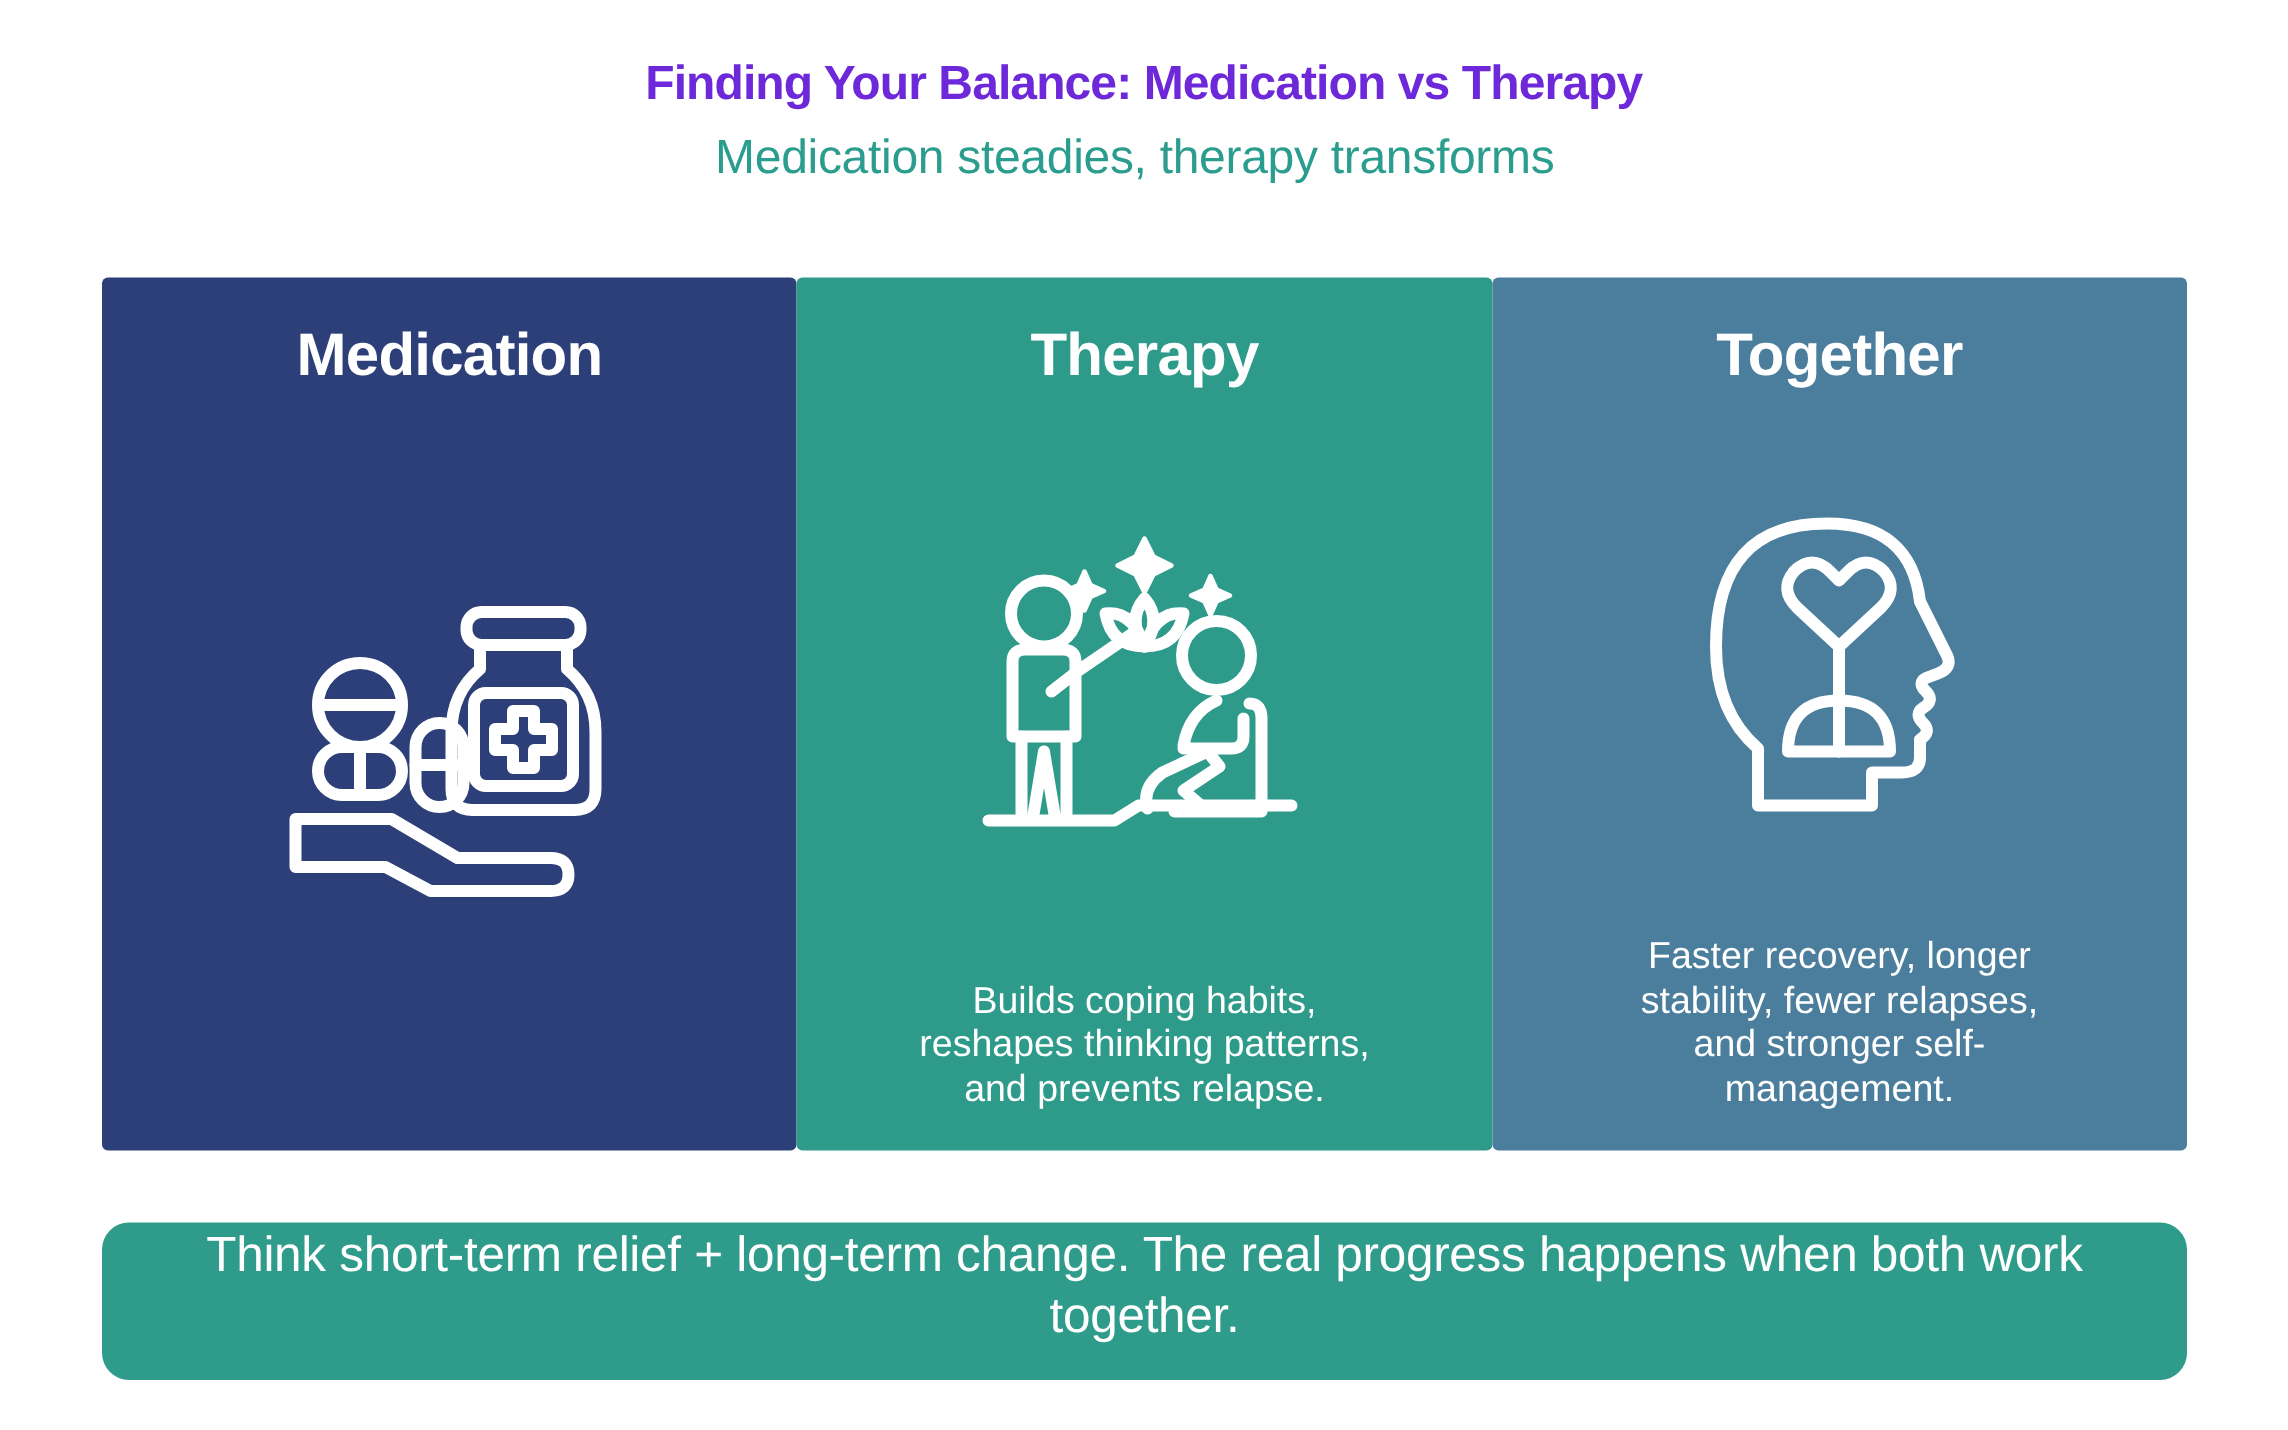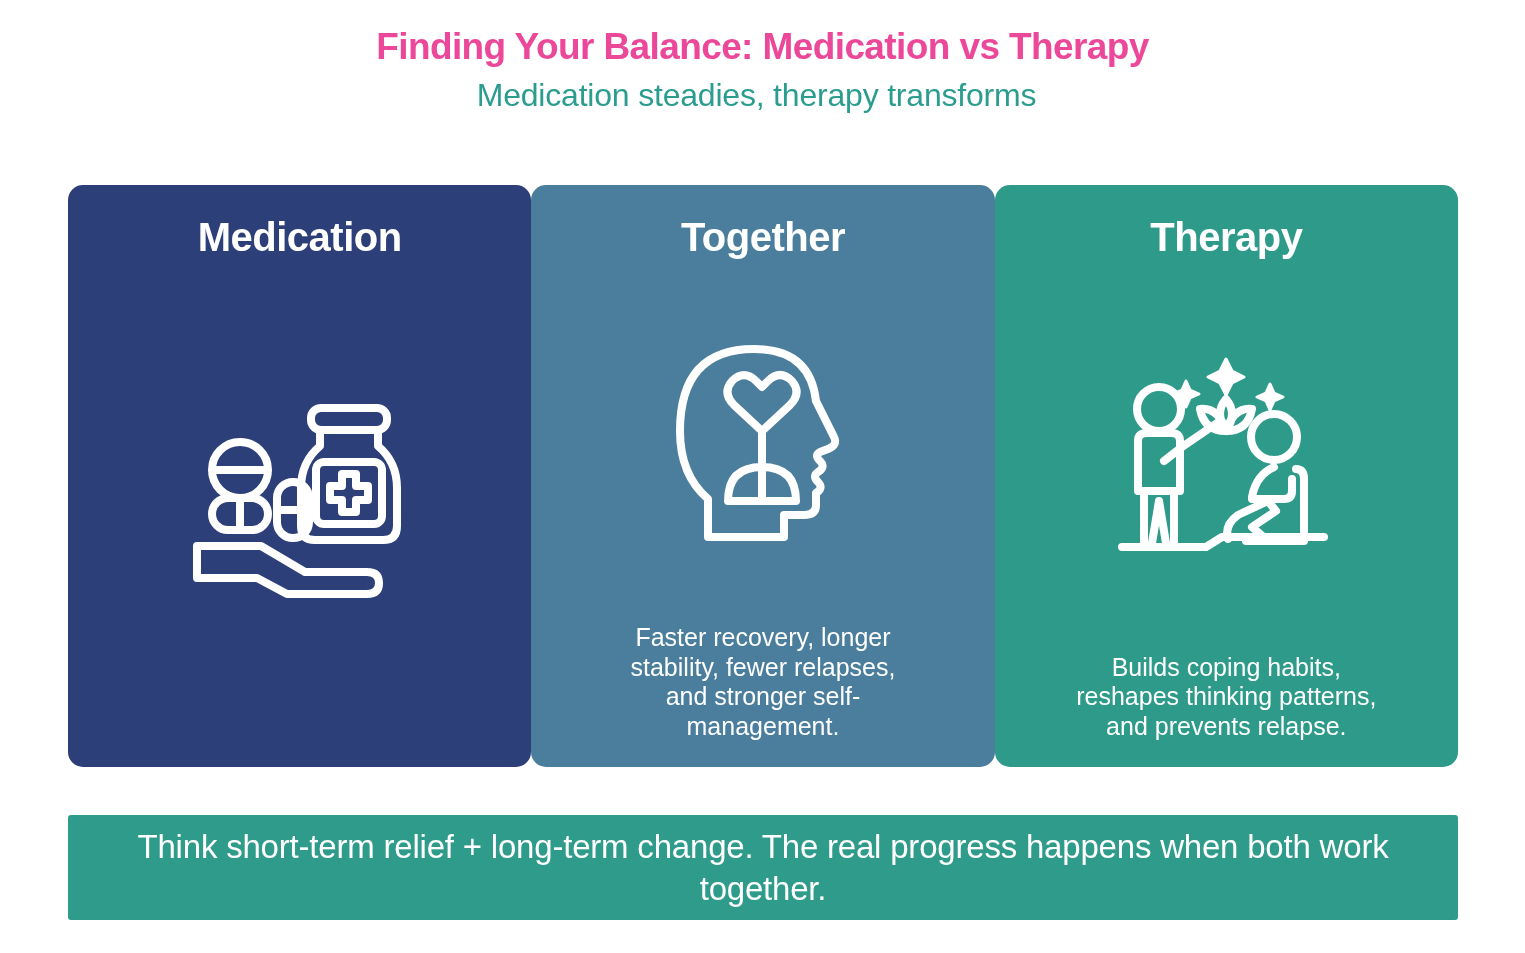--- a/index.html
+++ b/index.html
@@ -19,26 +19,26 @@
     height: 953px;
     box-sizing: border-box;
   }
 
   
   .header {
     padding-top: 26px;
     text-align: center;
   }
   .title {
-    font-size: 37px;
+    font-size: 32px;
     font-weight: bold;
-    color: #ec4899;
+    color: #6d28d9;
     letter-spacing: -0.6px;
     line-height: 1.12;
-    margin: 0;
+    margin: 12px;
   }
   .subtitle {
     font-size: 32px;
     font-weight: normal;
     color: #2a9d8f;
     margin: 10px 12px 0 0;
     line-height: 1.15;
     letter-spacing: -0.2px;
   }
 
@@ -48,21 +48,21 @@
     left: 68px;
     top: 185px;
     width: 1390px;
     height: 582px;
     display: flex;
     justify-content: space-between;
     align-items: stretch;
   }
   .card {
     width: 524px;
-    border-radius: 15px;
+    border-radius: 4px;
     display: flex;
     flex-direction: column;
     align-items: center;
     box-sizing: border-box;
     padding: 22px 18px 26px 18px;
     color: #ffffff;
   }
   .card-medication { background: #2d3f78; }
   .card-therapy    { background: #2e9b8a; }
   .card-together   { background: #4a7e9c; }
@@ -97,23 +97,23 @@
   .card-therapy .card-desc  { max-width: 330px; }
 
   
   .footer {
     position: absolute;
     left: 68px;
     top: 815px;
     width: 1390px;
     height: 105px;
     background: #2f9b8a;
-    border-radius: 3px;
-    display: flex;
-    align-items: center;
+    border-radius: 18px;
+    display: flex;
+    align-items: flex-start;
     justify-content: center;
     box-sizing: border-box;
     padding: 0 40px;
   }
   .footer-text {
     color: #ffffff;
     font-size: 33px;
     line-height: 1.25;
     text-align: center;
     letter-spacing: -0.2px;
@@ -149,20 +149,60 @@
 
           <rect x="27" y="98" width="56" height="32" rx="16"></rect>
           <line x1="55" y1="98" x2="55" y2="130"></line>
 
           <rect x="92" y="82" width="32" height="56" rx="16"></rect>
           <line x1="92" y1="110" x2="124" y2="110"></line>
 
           <path d="M12 146 L12 178 L72 178 L102 194 L182 194 Q194 194 194 183 Q194 172 182 172 L120 172 L76 146 Z"></path>
         </svg>
       </div>
+    </div>
+
+    <div class="card card-therapy">
+      <div class="card-title">Therapy</div>
+      <div class="card-icon">
+        <svg width="220" height="210" viewBox="0 0 220 210" fill="none" stroke="#ffffff" stroke-width="8" stroke-linecap="round" stroke-linejoin="round">
+
+          <path d="M110 8 L116 20 L128 26 L116 32 L110 44 L104 32 L92 26 L104 20 Z" fill="#ffffff" stroke-width="3"></path>
+
+          <path d="M70 30 L74 39 L83 43 L74 47 L70 56 L66 47 L57 43 L66 39 Z" fill="#ffffff" stroke-width="3"></path>
+
+          <path d="M154 33 L158 42 L167 46 L158 50 L154 59 L150 50 L141 46 L150 42 Z" fill="#ffffff" stroke-width="3"></path>
+
+          <path d="M110 48 Q122 62 110 80 Q98 62 110 48 Z"></path>
+
+          <path d="M110 80 Q88 80 84 58 Q102 56 110 80 Z"></path>
+
+          <path d="M110 80 Q132 80 136 58 Q118 56 110 80 Z"></path>
+
+          <circle cx="43" cy="58" r="22"></circle>
+
+          <path d="M22 90 Q22 82 31 82 L55 82 Q64 82 64 90 L64 140 L22 140 Z"></path>
+
+          <path d="M48 110 L66 96 L104 70"></path>
+
+          <path d="M28 140 L28 192 M58 140 L58 192 M43 150 L36 192 M43 150 L50 192"></path>
+
+          <circle cx="158" cy="86" r="23"></circle>
+
+          <path d="M180 118 Q188 118 188 128 L188 190 L130 190"></path>
+          <path d="M158 116 Q140 124 136 146"></path>
+
+          <path d="M136 148 L168 148 Q176 148 176 140 L176 128"></path>
+
+          <path d="M112 188 Q108 174 122 164 L152 150 L160 160 L136 176 L150 188"></path>
+
+          <path d="M6 196 L90 196 L106 186 L208 186"></path>
+        </svg>
+      </div>
+      <p class="card-desc">Builds coping habits, reshapes thinking patterns, and prevents relapse.</p>
     </div>
 
     <div class="card card-together">
       <div class="card-title">Together</div>
       <div class="card-icon">
         <svg width="185" height="205" viewBox="0 0 185 205" fill="none" stroke="#ffffff" stroke-width="8" stroke-linecap="round" stroke-linejoin="round">
 
           <path d="M38 198 L38 160 Q10 136 10 92 Q10 10 84 10 Q140 10 146 62 L164 98 Q168 106 158 110 L150 113
                    Q144 116 150 122 Q156 128 148 133 Q142 137 148 143 Q154 149 146 154 L146 166
                    Q146 176 134 176 L114 176 L114 198 Z"></path>
@@ -172,59 +212,19 @@
           <line x1="92" y1="92" x2="92" y2="162"></line>
 
           <path d="M92 162 L58 162 Q58 128 92 128"></path>
 
           <path d="M92 162 L126 162 Q126 128 92 128"></path>
         </svg>
       </div>
       <p class="card-desc">Faster recovery, longer stability, fewer relapses, and stronger self-management.</p>
     </div>
 
-    <div class="card card-therapy">
-      <div class="card-title">Therapy</div>
-      <div class="card-icon">
-        <svg width="220" height="210" viewBox="0 0 220 210" fill="none" stroke="#ffffff" stroke-width="8" stroke-linecap="round" stroke-linejoin="round">
-
-          <path d="M110 8 L116 20 L128 26 L116 32 L110 44 L104 32 L92 26 L104 20 Z" fill="#ffffff" stroke-width="3"></path>
-
-          <path d="M70 30 L74 39 L83 43 L74 47 L70 56 L66 47 L57 43 L66 39 Z" fill="#ffffff" stroke-width="3"></path>
-
-          <path d="M154 33 L158 42 L167 46 L158 50 L154 59 L150 50 L141 46 L150 42 Z" fill="#ffffff" stroke-width="3"></path>
-
-          <path d="M110 48 Q122 62 110 80 Q98 62 110 48 Z"></path>
-
-          <path d="M110 80 Q88 80 84 58 Q102 56 110 80 Z"></path>
-
-          <path d="M110 80 Q132 80 136 58 Q118 56 110 80 Z"></path>
-
-          <circle cx="43" cy="58" r="22"></circle>
-
-          <path d="M22 90 Q22 82 31 82 L55 82 Q64 82 64 90 L64 140 L22 140 Z"></path>
-
-          <path d="M48 110 L66 96 L104 70"></path>
-
-          <path d="M28 140 L28 192 M58 140 L58 192 M43 150 L36 192 M43 150 L50 192"></path>
-
-          <circle cx="158" cy="86" r="23"></circle>
-
-          <path d="M180 118 Q188 118 188 128 L188 190 L130 190"></path>
-          <path d="M158 116 Q140 124 136 146"></path>
-
-          <path d="M136 148 L168 148 Q176 148 176 140 L176 128"></path>
-
-          <path d="M112 188 Q108 174 122 164 L152 150 L160 160 L136 176 L150 188"></path>
-
-          <path d="M6 196 L90 196 L106 186 L208 186"></path>
-        </svg>
-      </div>
-      <p class="card-desc">Builds coping habits, reshapes thinking patterns, and prevents relapse.</p>
-    </div>
-
   </div>
 
   <div class="footer">
     <div class="footer-text">Think short-term relief + long-term change. The real progress happens when both work together.</div>
   </div>
 
 </div>
 
 </body></html>

